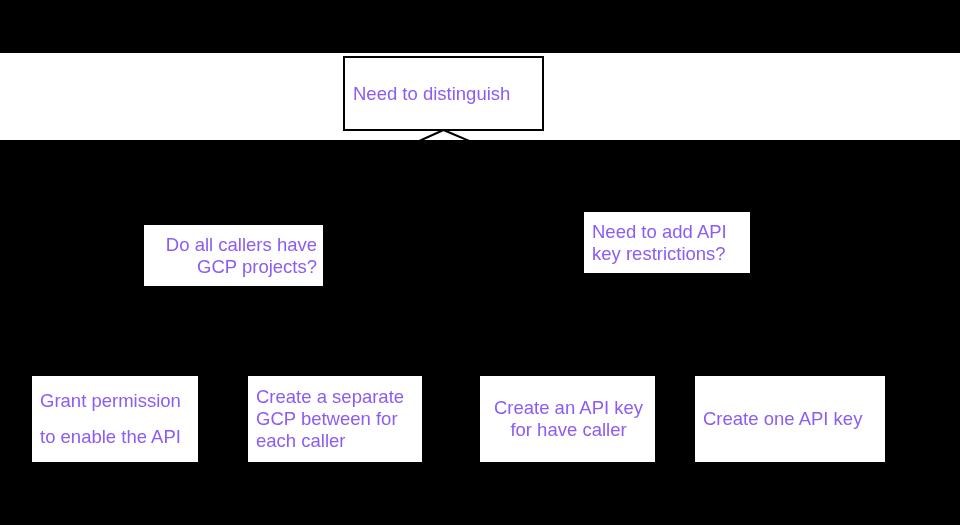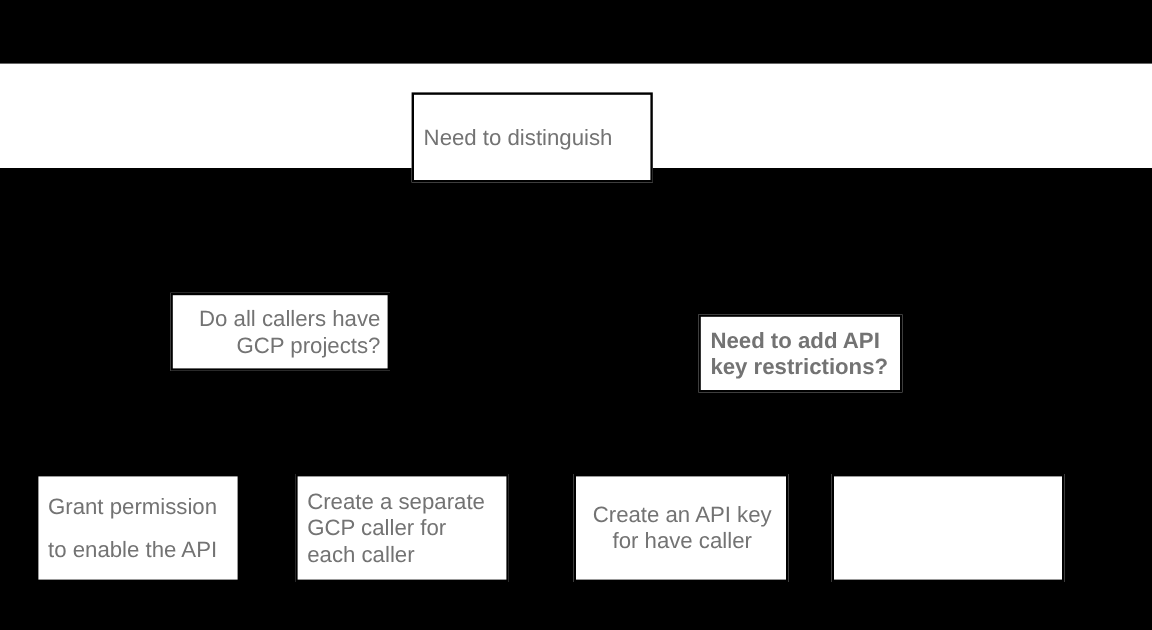--- a/index.html
+++ b/index.html
@@ -25,33 +25,32 @@
     top: 0;
     width: 960px;
     height: 525px;
     pointer-events: none;
   }
   .node {
     position: absolute;
     box-sizing: border-box;
     background: #ffffff;
     border: 2px solid #000000;
-    color: #737373;
+    color: #8b5cf6;
     font-size: 18.5px;
     line-height: 22px;
     display: flex;
     flex-direction: column;
     justify-content: center;
     padding: 0 6px 0 8px;
-    margin-top: 21px;
   }
   .node .ln { display: block; white-space: nowrap; }
   #node-root { left: 343px; top: 56px;  width: 201px; height: 75px; }
   #node-q1   { left: 142px; top: 223px; width: 183px; height: 65px; align-items: flex-end; }
-  #node-q2   { left: 582px; top: 241px; width: 170px; height: 65px; font-weight: bold; }
+  #node-q2   { left: 582px; top: 210px; width: 170px; height: 65px; }
   #node-l1   { left: 30px;  top: 374px; width: 170px; height: 90px; gap: 14px; }
   #node-l2   { left: 246px; top: 374px; width: 178px; height: 90px; }
   #node-l3   { left: 478px; top: 374px; width: 179px; height: 90px; text-align: center; }
   #node-l4   { left: 693px; top: 374px; width: 194px; height: 90px; }
 </style>
 </head>
 <body>
 
 <div class="canvas">
 
@@ -80,25 +79,26 @@
     <span class="ln">key restrictions?</span>
   </div>
 
   <div class="node" id="node-l1">
     <span class="ln">Grant permission</span>
     <span class="ln">to enable the API</span>
   </div>
 
   <div class="node" id="node-l2">
     <span class="ln">Create a separate</span>
-    <span class="ln">GCP caller for</span>
+    <span class="ln">GCP between for</span>
     <span class="ln">each caller</span>
   </div>
 
   <div class="node" id="node-l3">
     <span class="ln">Create an API key</span>
     <span class="ln">for have caller</span>
   </div>
 
   <div class="node" id="node-l4">
+    <span class="ln">Create one API key</span>
   </div>
 
 </div>
 
 </body></html>

